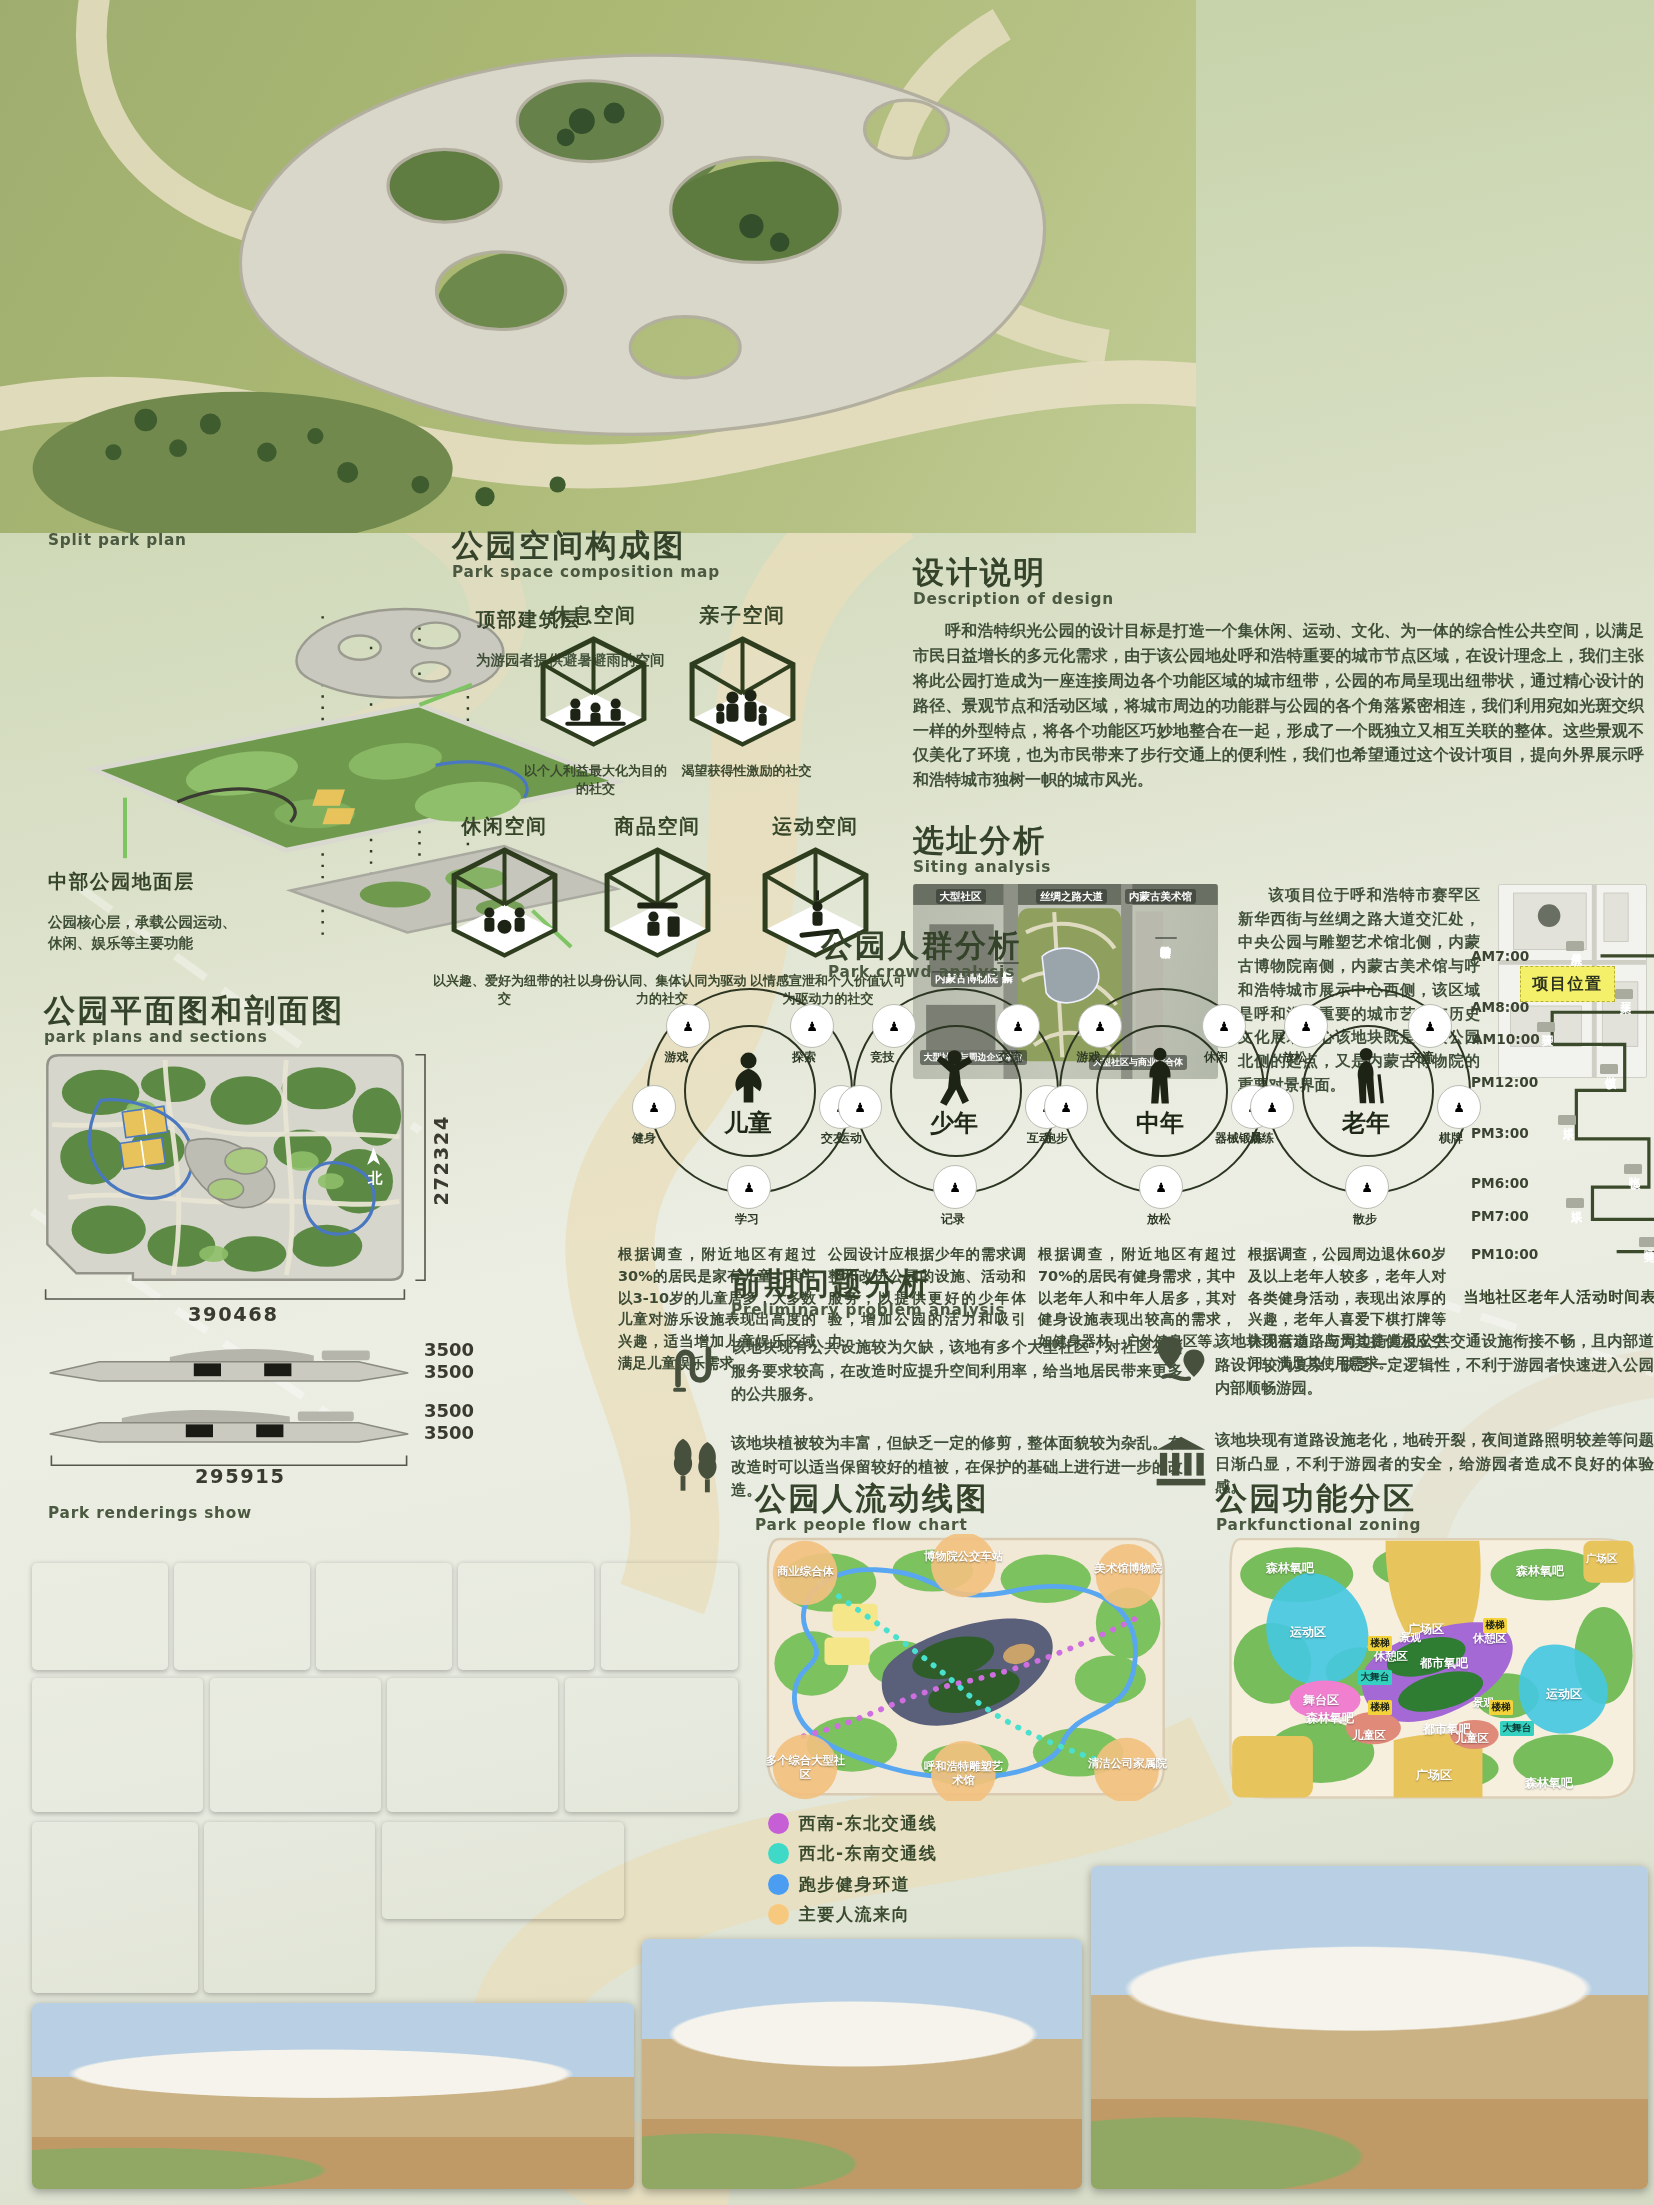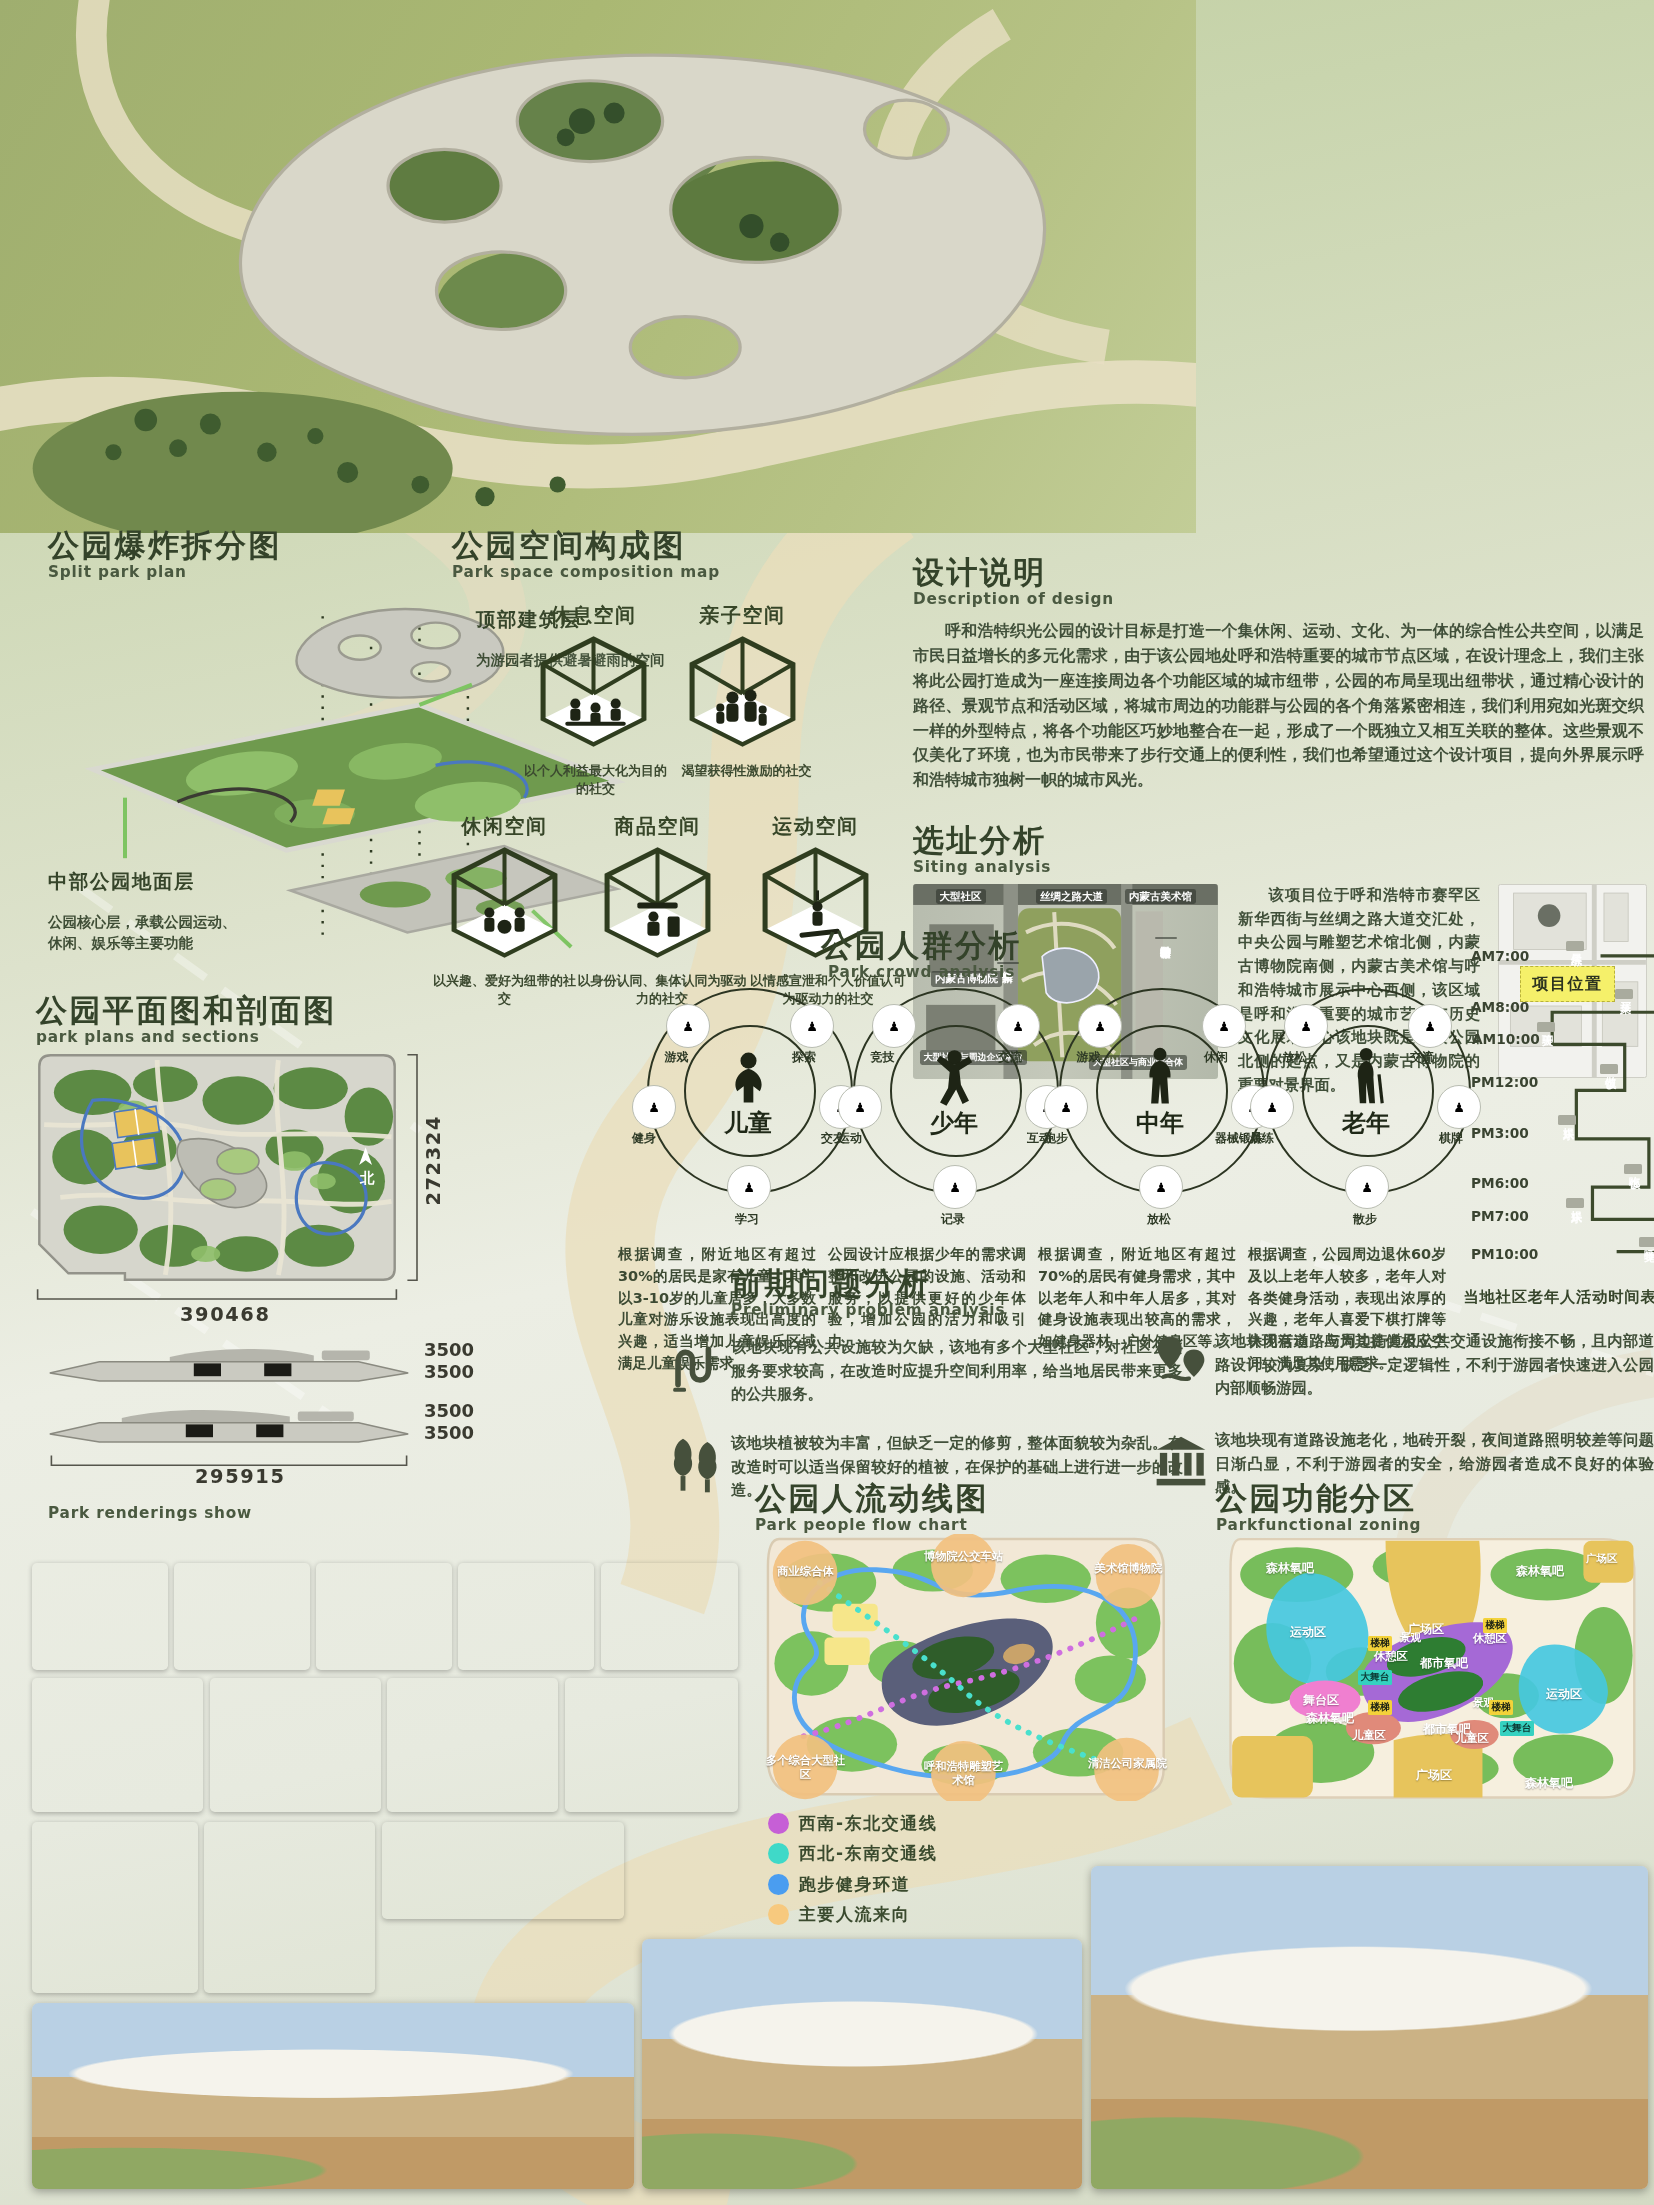--- a/index.html
+++ b/index.html
@@ -114,21 +114,20 @@
           <circle cx="760" cy="140" r="13"></circle>
           <circle cx="700" cy="170" r="11"></circle>
         <circle cx="930" cy="280" r="15"></circle>
           <circle cx="965" cy="300" r="12"></circle>
       </g>
     </svg>
   </div>
 
 
   <div class="abs" style="left:48px;top:529px;width:630px;height:525px;">
-    <div class="sec-cn">公园爆炸拆分图</div>
     <div class="sec-en">Split park plan</div>
     <svg class="abs" style="left:0;top:71px;" width="630" height="355" viewBox="0 0 780 440">
       <g stroke="#2e3a22" stroke-width="3" stroke-dasharray="3 11">
         <line x1="340" y1="20" x2="340" y2="420"></line>
           <line x1="400" y1="30" x2="400" y2="400"></line>
         <line x1="460" y1="20" x2="460" y2="410"></line>
           <line x1="520" y1="35" x2="520" y2="390"></line>
       </g>
       <g transform="translate(300,4)">
         <path fill-rule="evenodd" fill="#c9c9c0" stroke="#9b9b90" stroke-width="3" d="
@@ -424,21 +423,21 @@
       <span class="tt-time" style="left:0;top:234px;">PM6:00</span>
       <span class="tt-tag" style="left:153px;top:223px;">吃饭</span>
       <span class="tt-time" style="left:0;top:267px;">PM7:00</span>
       <span class="tt-tag" style="left:95px;top:257px;">娱乐</span>
       <span class="tt-time" style="left:0;top:305px;">PM10:00</span>
       <span class="tt-tag" style="left:168px;top:296px;">睡觉</span>
       <div style="position:absolute;left:-32px;top:346px;width:242px;text-align:center;font-size:15.3px;font-weight:800;color:#36452a;letter-spacing:0.8px;">当地社区老年人活动时间表</div>
     </div>
   </div>
 
-  <div class="abs" style="left:36px;top:994px;width:452px;height:364px;">
+  <div class="abs" style="left:44px;top:994px;width:452px;height:364px;">
     <div class="sec-cn">公园平面图和剖面图</div>
     <div class="sec-en">park plans and sections</div>
     <svg class="abs" style="left:0;top:58px;" width="362" height="231" viewBox="0 0 448 286">
       <path d="M18,4 L 430,4 Q 444,4 444,18 L 444,268 Q 444,282 430,282 L 110,282 L 110,274 L 40,274 L 4,238 L 4,18 Q 4,4 18,4 Z" fill="#d6d6cc" stroke="#93938a" stroke-width="3"></path>
       <g fill="#5c8a44">
         <ellipse cx="70" cy="50" rx="48" ry="28"></ellipse>
           <ellipse cx="160" cy="40" rx="40" ry="22"></ellipse>
         <ellipse cx="250" cy="60" rx="44" ry="30"></ellipse>
           <ellipse cx="340" cy="45" rx="46" ry="26"></ellipse>
           <ellipse cx="412" cy="80" rx="30" ry="36"></ellipse>

